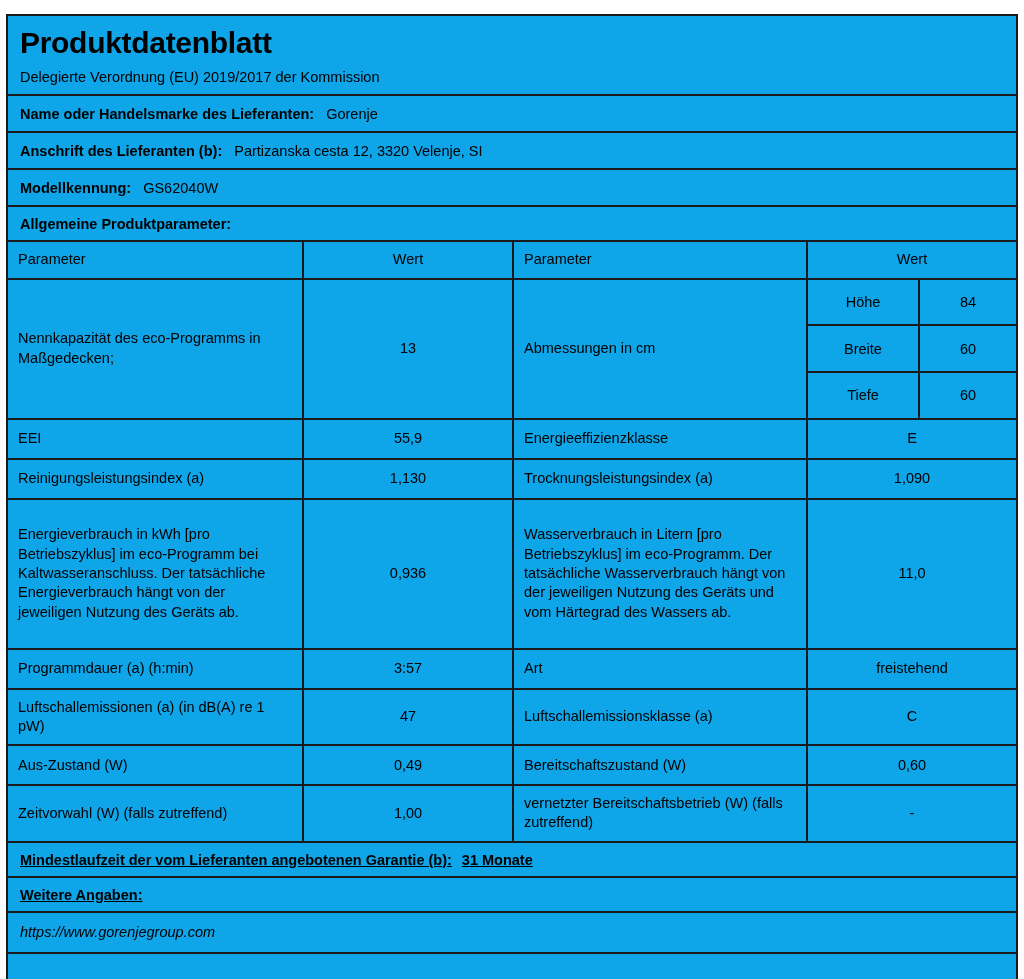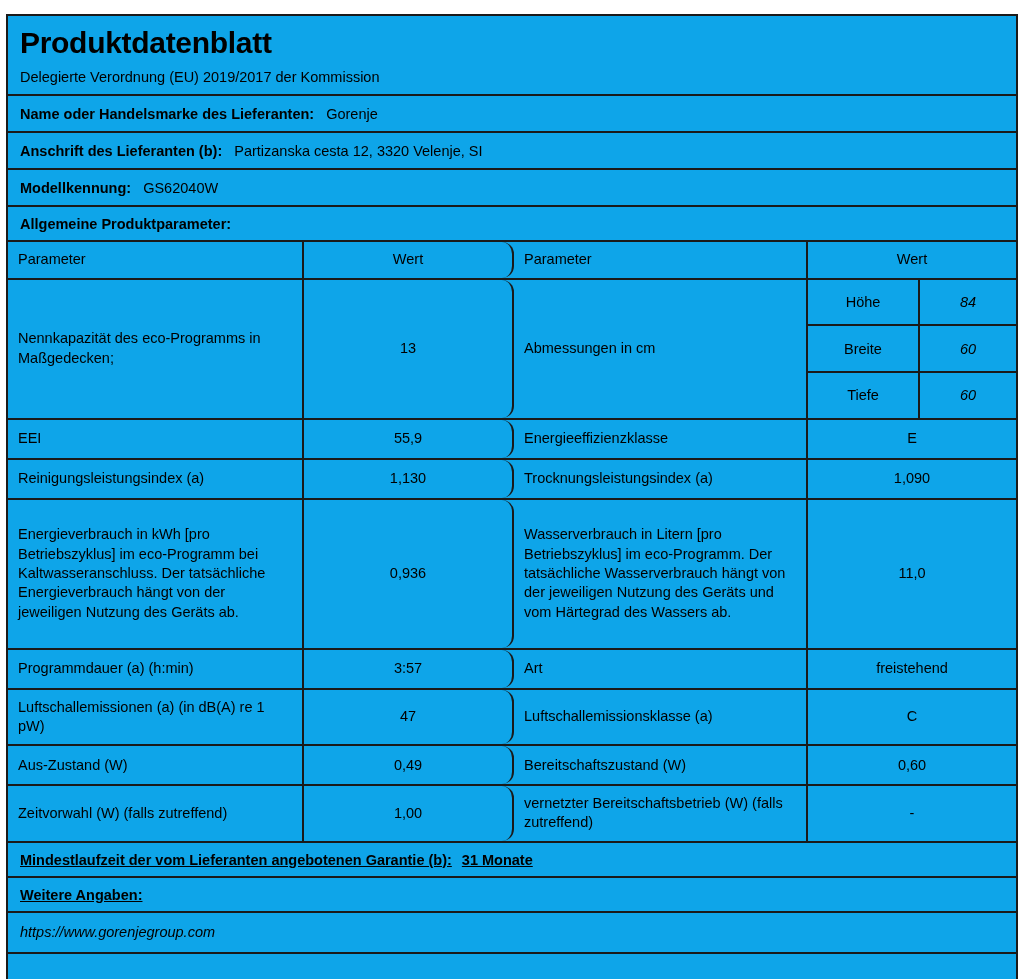--- a/index.html
+++ b/index.html
@@ -77,21 +77,21 @@
   .cell {
     padding: 8px 10px;
     font-size: 14.5px;
     line-height: 1.33;
     display: flex;
     align-items: center;
     border-right: 2px solid #1a1a1a;
     min-height: 0;
   }
   .cell.last { border-right: none; }
-  .cell.center { justify-content: center; text-align: center; border-radius: 12px; }
+  .cell.center { justify-content: center; text-align: center; }
   .cell.head { justify-content: flex-start; }
 
   
   .subtable {
     width: 208px;
     display: flex;
     flex-direction: column;
   }
   .subrow {
     display: flex;
@@ -100,21 +100,21 @@
   }
   .subrow:last-child { border-bottom: none; }
   .sub-label, .sub-value {
     font-size: 14.5px;
     display: flex;
     align-items: center;
     justify-content: center;
     padding: 7px 6px;
   }
   .sub-label { width: 112px; border-right: 2px solid #1a1a1a; }
-  .sub-value { width: 96px; font-style: italic; }
+  .sub-value { width: 96px; }
 
   .dimwrap {
     width: 208px;
     display: flex;
     border-left: 0;
   }
 
   
   .footrow {
     padding: 9px 12px 8px 12px;

